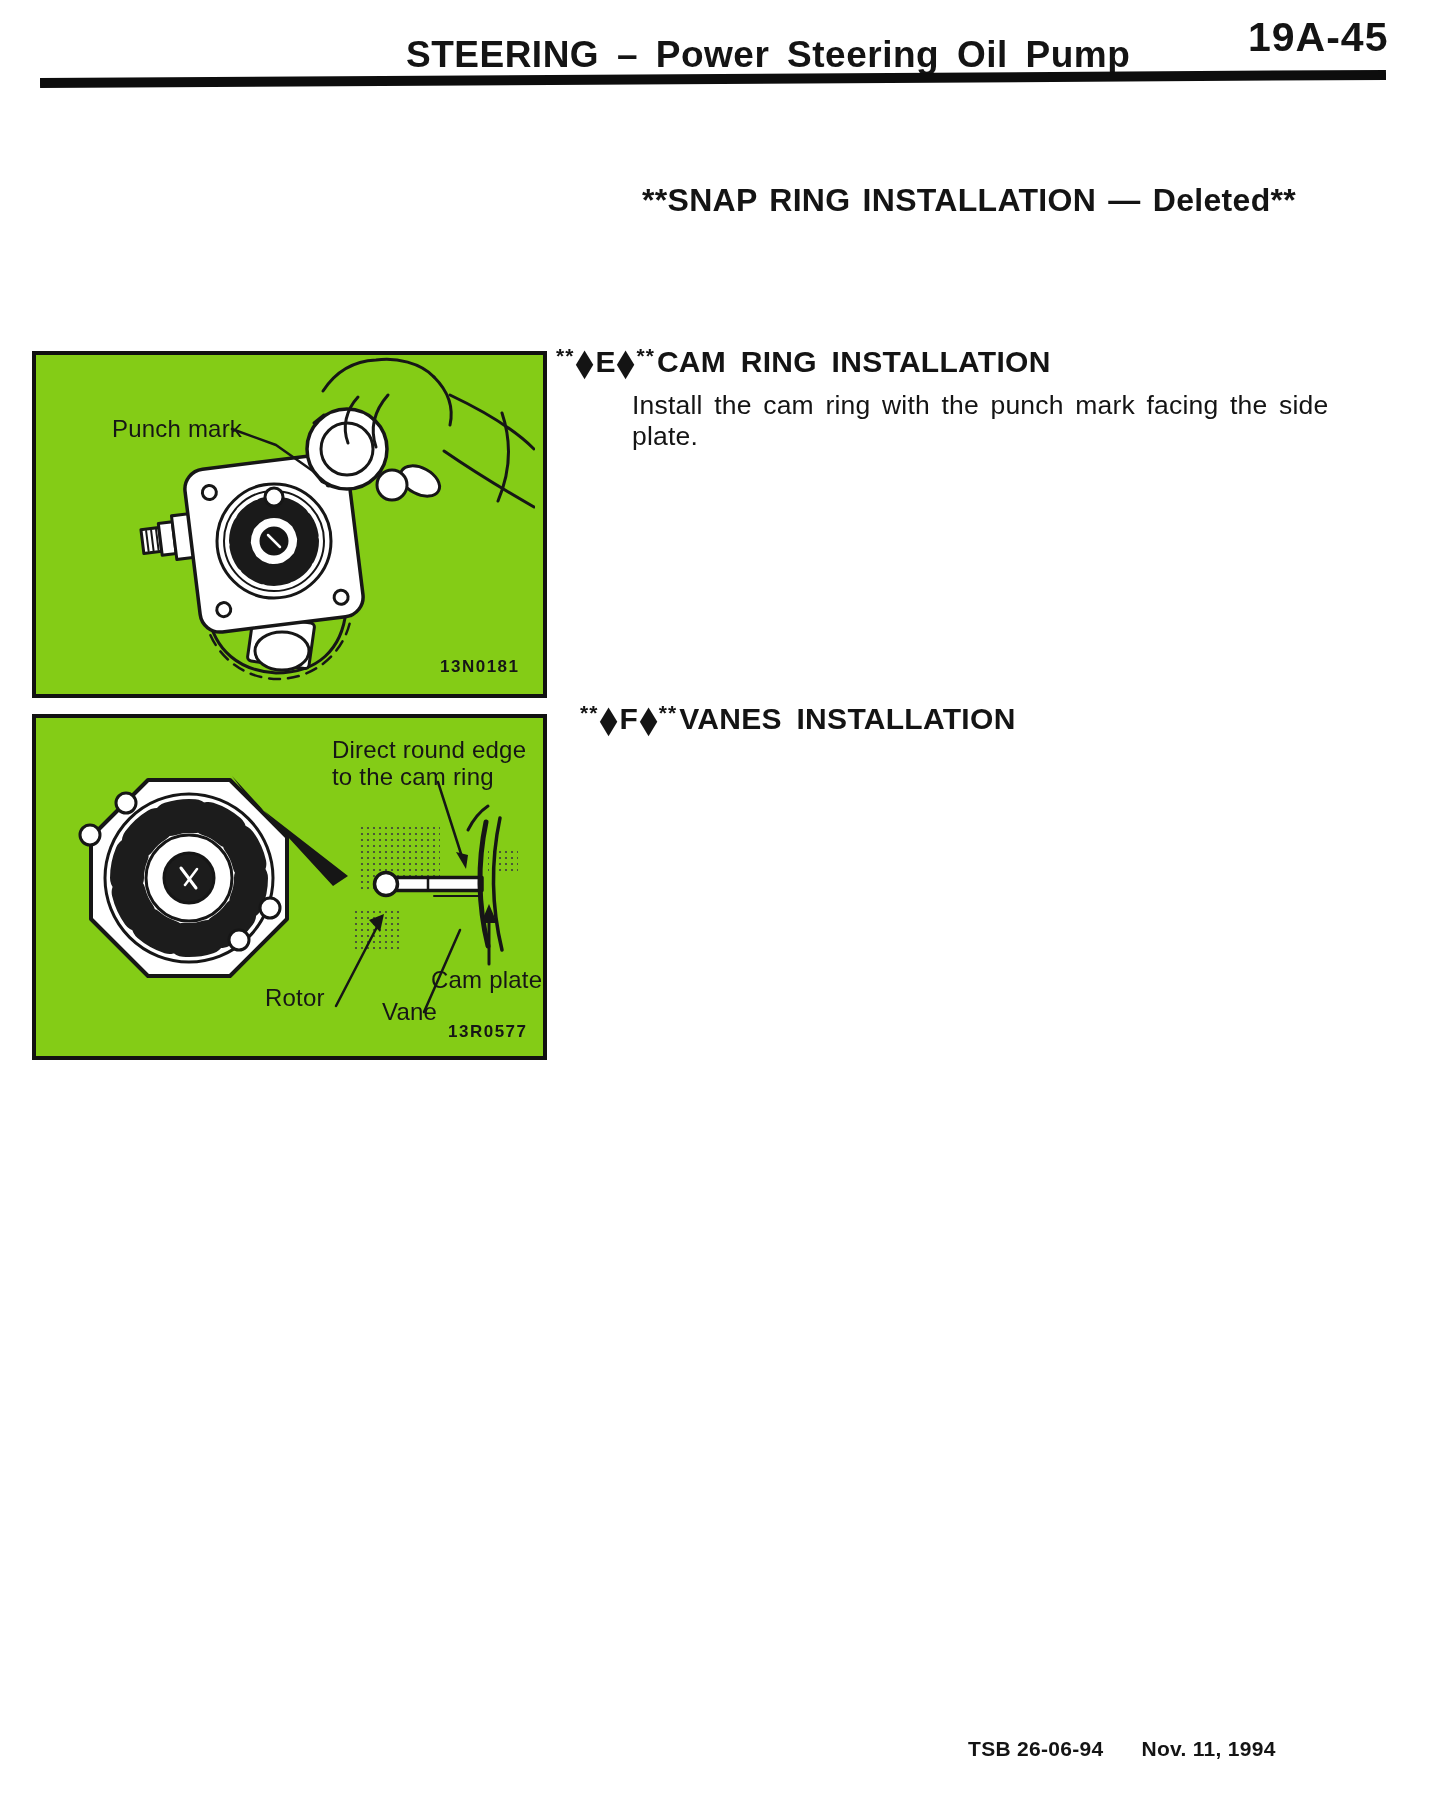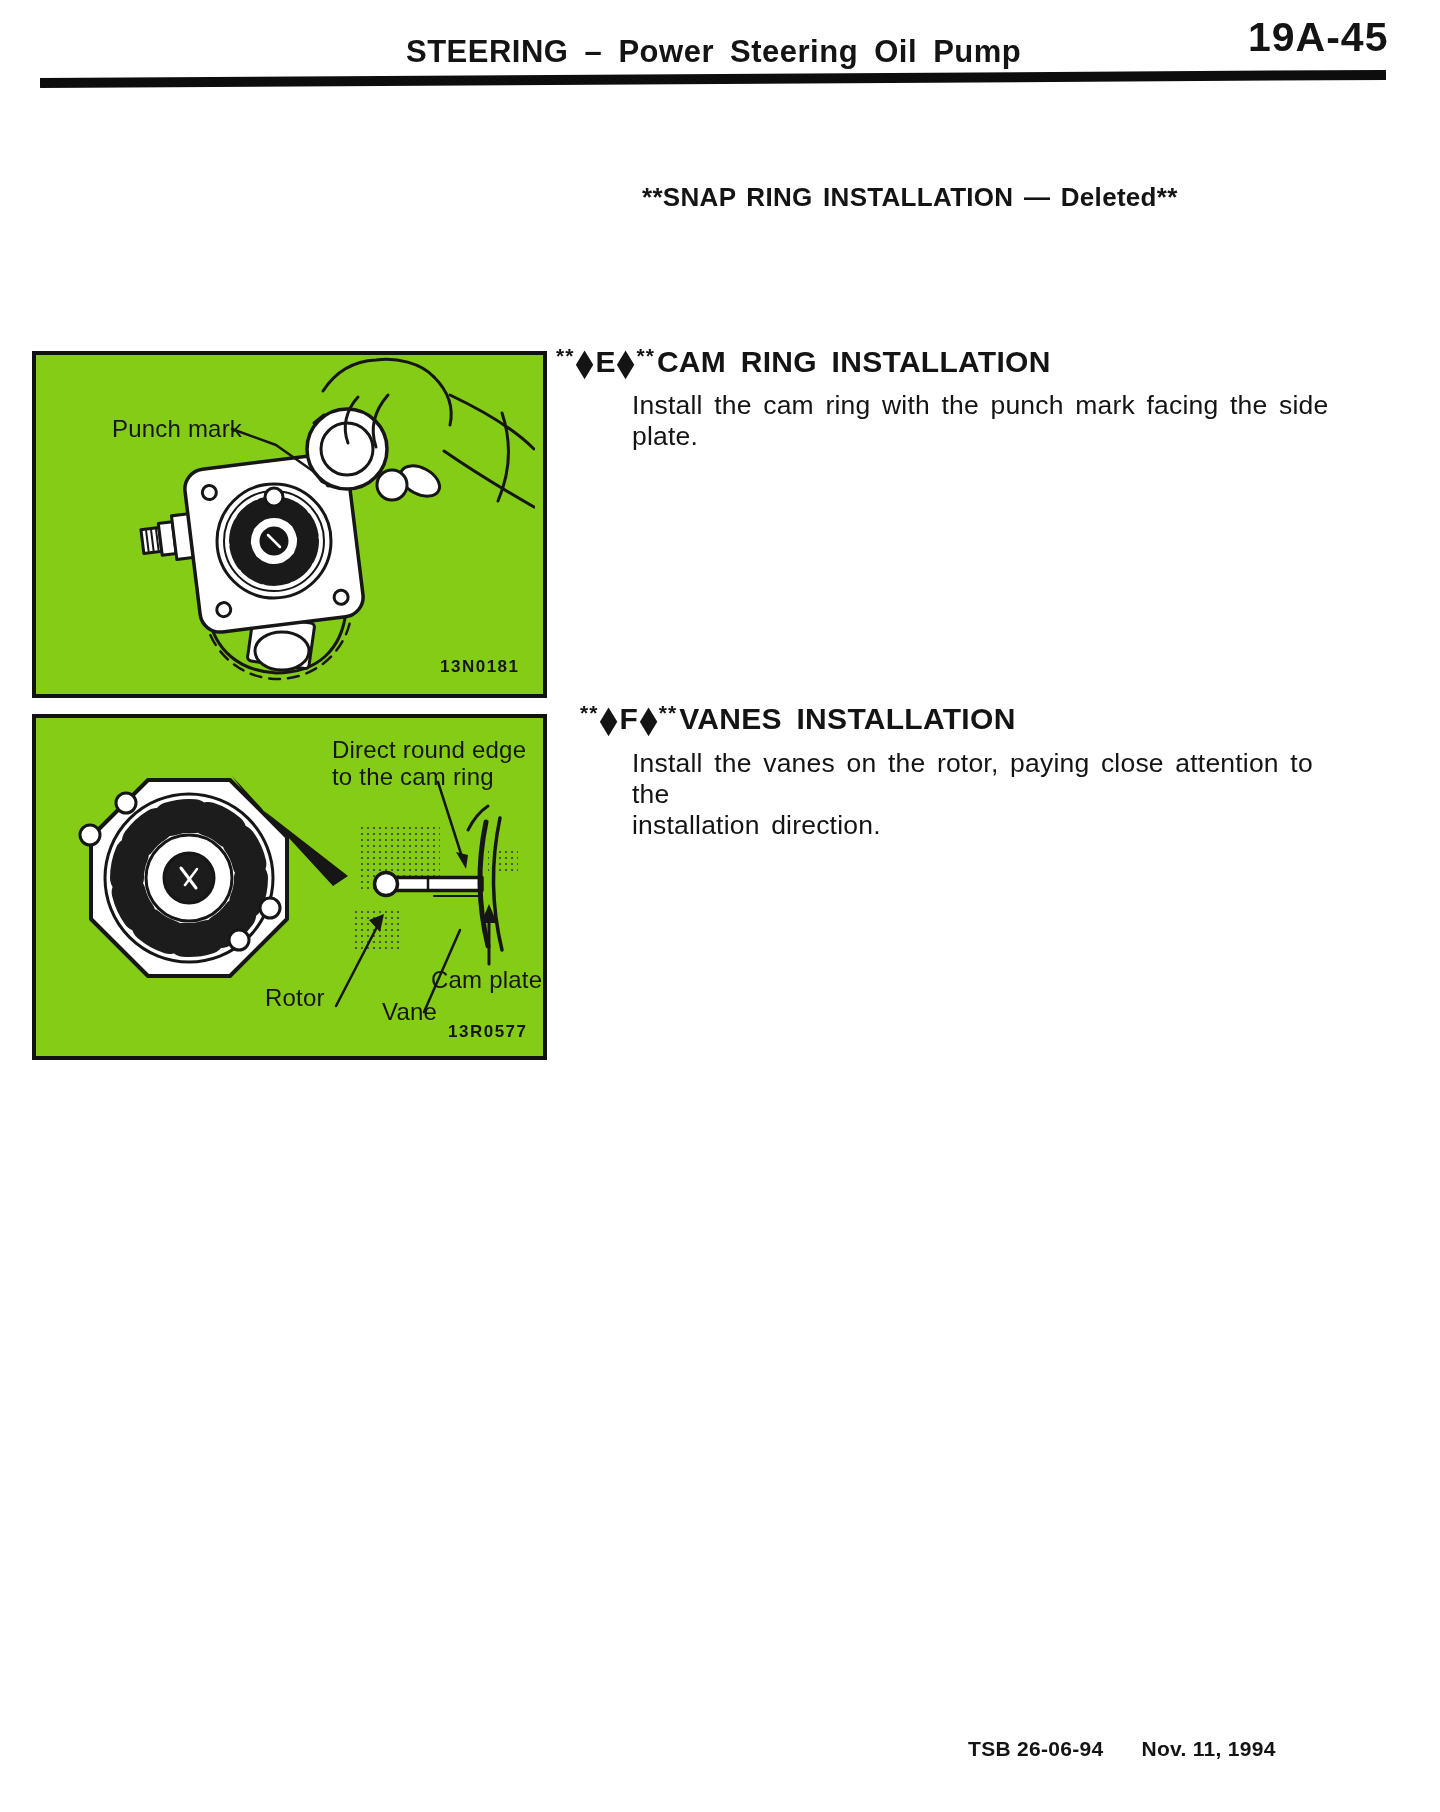--- a/index.html
+++ b/index.html
@@ -2,25 +2,25 @@
 <html><head>
 <meta charset="utf-8">
 <style>
   html,body{margin:0;padding:0;background:#e8e8e8;}
   .page{
     position:relative;width:1440px;height:1812px;background:#ffffff;
     font-family:"Liberation Sans", sans-serif;color:#141414;overflow:hidden;
   }
   .abs{position:absolute;}
   
-  .doc-title{left:406px;top:34px;font-size:31px;font-weight:bold;letter-spacing:.5px;word-spacing:7px;}
+  .doc-title{left:406px;top:34px;font-size:37px;font-weight:bold;letter-spacing:.5px;word-spacing:7px;}
   .page-number{left:1248px;top:14px;font-size:41px;font-weight:bold;letter-spacing:1px;}
   .header-rule{left:40px;top:74px;width:1346px;height:10px;background:#0d0d0d;transform:rotate(-0.35deg);}
   
-  .deleted-notice{left:642px;top:182px;font-size:26px;font-weight:bold;word-spacing:3px;letter-spacing:.3px;}
+  .deleted-notice{left:642px;top:182px;font-size:32px;font-weight:bold;word-spacing:3px;letter-spacing:.3px;}
   
   .sec-head{font-size:30px;font-weight:bold;white-space:nowrap;}
   .sec-head .stars{font-size:21px;position:relative;top:-9px;letter-spacing:1px;}
   .sec-head .diamond{display:inline-block;transform:scale(.72,1.18);font-size:30px;margin:0 -1px;}
   .sec-head .head-text{margin-left:2px;word-spacing:6px;letter-spacing:.3px;}
   .sec-head-e{left:556px;top:344px;}
   .sec-head-f{left:580px;top:701px;}
   .sec-body{font-size:26.5px;line-height:31px;white-space:pre-line;word-spacing:4px;letter-spacing:.2px;width:720px;}
   .sec-body-e{left:632px;top:390px;}
   .sec-body-f{left:632px;top:748px;}
@@ -163,20 +163,18 @@
     <span class="fig-label lbl-direct">Direct round edge to the cam ring</span>
     <span class="fig-label lbl-rotor">Rotor</span>
     <span class="fig-label lbl-vane">Vane</span>
     <span class="fig-label lbl-cam-ring">Cam plate</span>
     <span class="fig-code code-2">13R0577</span>
   </div>
 
   <div class="abs sec-head sec-head-f">
     <span class="stars">**</span><span class="diamond">◆</span><span>F</span><span class="diamond">◆</span><span class="stars">**</span><span class="head-text">VANES INSTALLATION</span>
   </div>
-  <div class="abs sec-body sec-body-f">Install the vanes on the rotor, paying close attention to the
-installation direction.</div>
 
   <div class="abs footer-line footer-l1">
     <span>TSB 26-06-94</span><span class="date">Nov. 11, 1994</span>
   </div>
 
 </div>
 
 </body></html>

